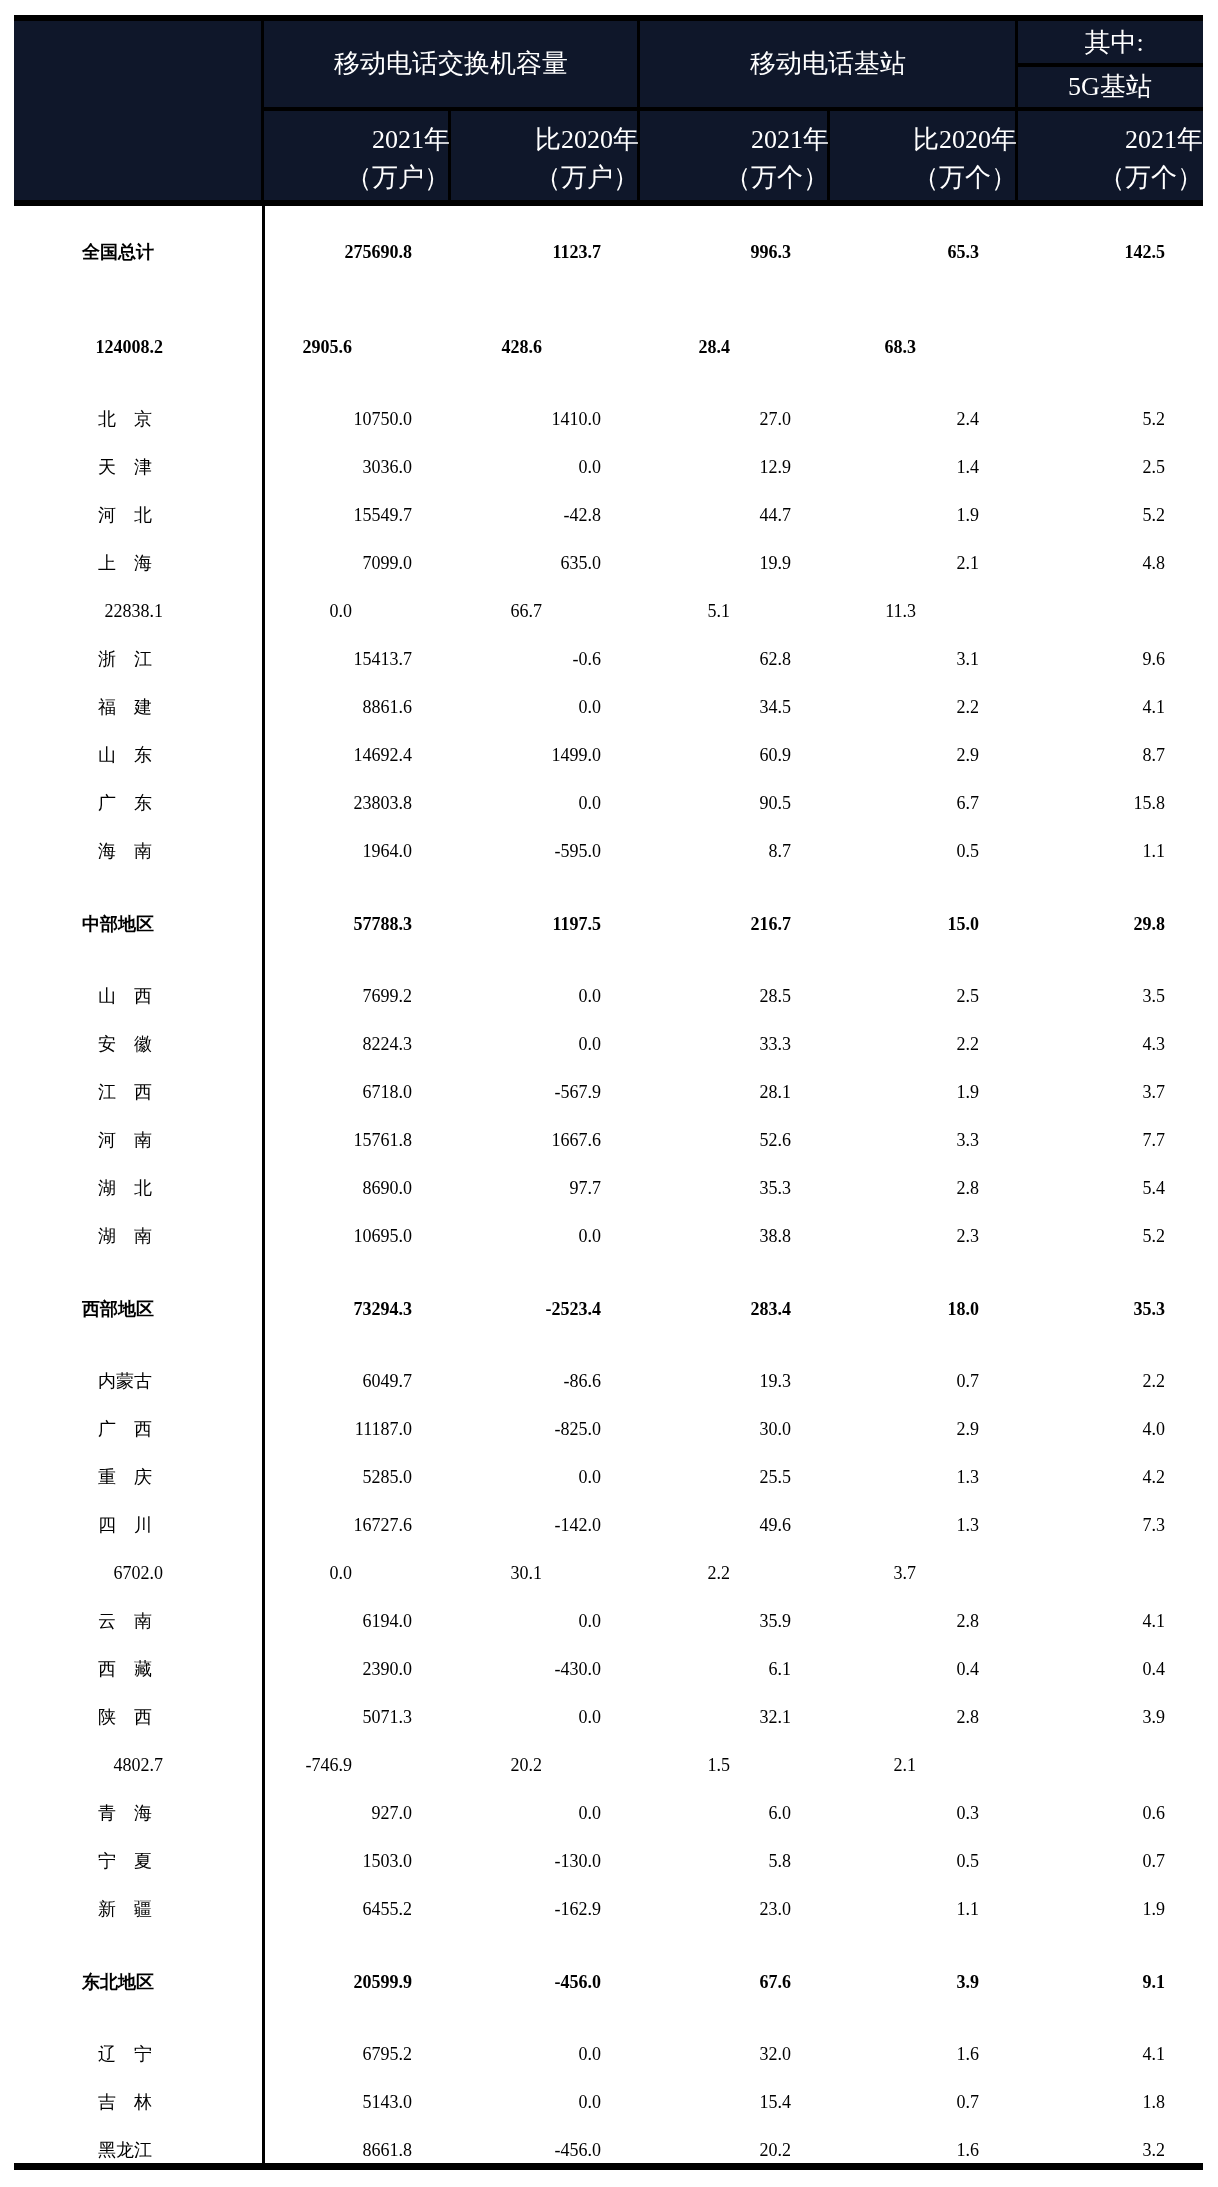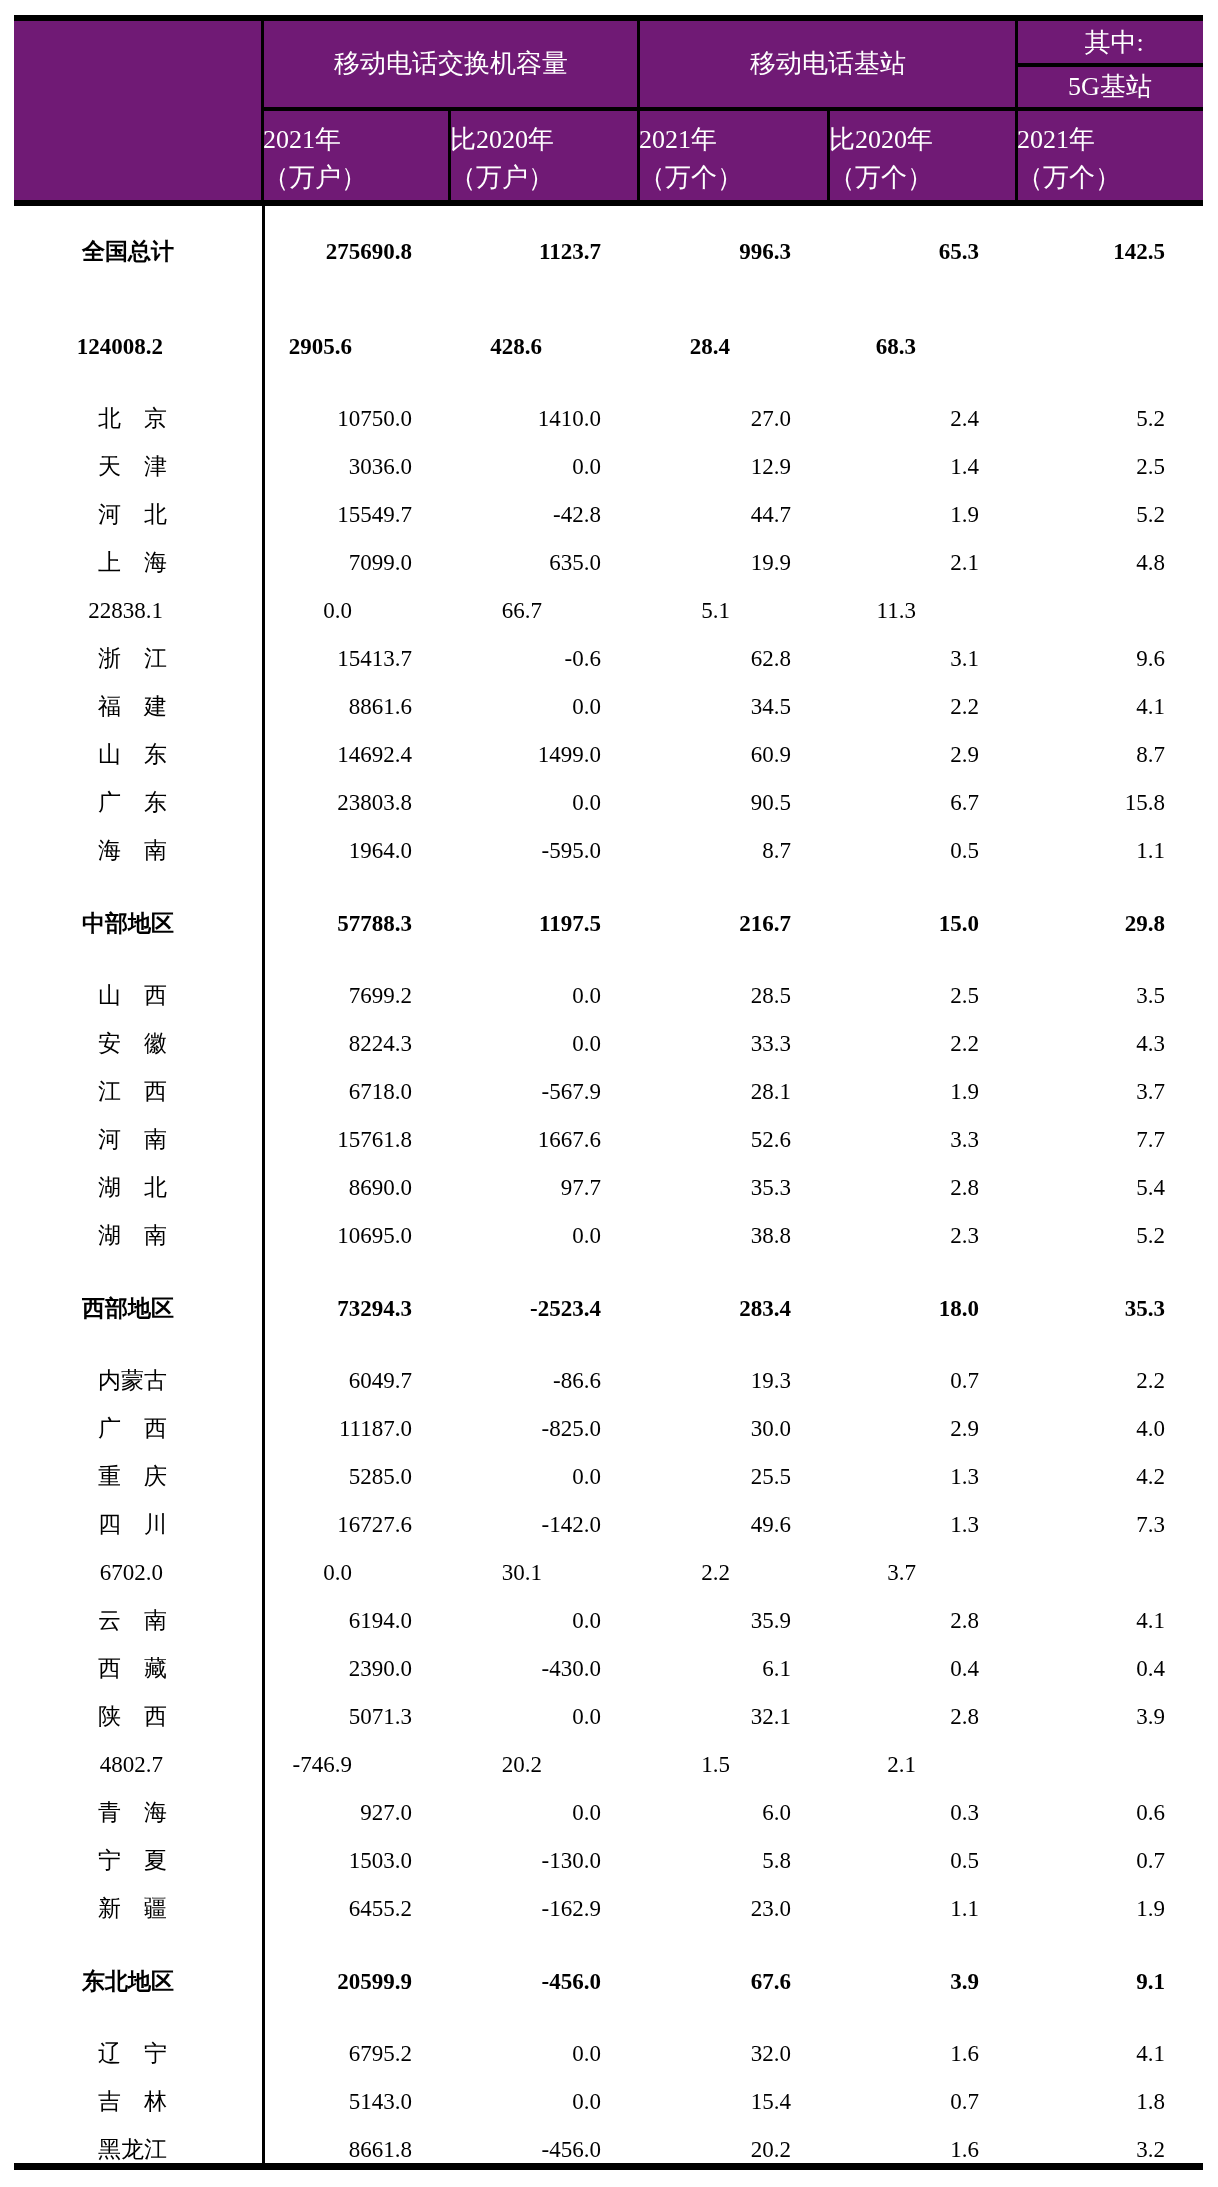--- a/index.html
+++ b/index.html
@@ -28,39 +28,39 @@
   .h-cell { position: absolute; text-align: center; }
   .h-group1 { left: 249px;  top: 0; width: 376px; height: 86px; line-height: 86px; }
   .h-group2 { left: 625px;  top: 0; width: 378px; height: 86px; line-height: 86px; }
   .h-qz     { left: 1003px; top: 0; width: 186px; height: 42px; line-height: 44px;
               text-align: center; padding-left: 8px; box-sizing: border-box; }
   .h-g5     { left: 1003px; top: 46px; width: 186px; height: 40px; line-height: 40px; }
   .h-sub-cell {
     position: absolute; top: 90px; height: 89px;
     display: flex; flex-direction: column; justify-content: center;
     padding-top: 6px; box-sizing: border-box;
-    line-height: 38px; text-align: left;
+    line-height: 38px; text-align: right;
   }
   .hline, .vline { position: absolute; background: #000000; }
   .hl-groups { left: 248px;  top: 86px; width: 941px; height: 4px; }
   .hl-qz     { left: 1002px; top: 42px; width: 187px; height: 4px; }
   .hv { width: 3px; top: 0; height: 179px; }
   .hv1 { left: 247px; }
   .hv2 { left: 434px; top: 86px; height: 93px; }
   .hv3 { left: 623px; }
   .hv4 { left: 813px; top: 86px; height: 93px; }
   .hv5 { left: 1001px; }
 
   .body-vline { left: 262px; top: 206px; width: 3px; height: 1957px; }
 
   .tbody {
     position: absolute;
     left: 14px; top: 206px;
     width: 1189px;
-    font-size: 23px;
+    font-size: 18px;
   }
   .row { display: flex; height: 48px; line-height: 48px; margin-top: 0; }
   .row.t-national { margin-top: 22px; font-weight: bold; }
   .row.t-region   { margin-top: 25px; font-weight: bold; }
   .row.t-national + .row.t-region { margin-top: 47px; }
   .row.t-region + .row.t-province { margin-top: 24px; }
   .lbl { width: 249px; padding-left: 84px; box-sizing: border-box; white-space: pre; }
   .row.t-national .lbl, .row.t-region .lbl { padding-left: 68px; }
   .val { text-align: right; padding-right: 38px; box-sizing: border-box; }
   .val.c2 { width: 187px; }
@@ -68,21 +68,21 @@
   .val.c4 { width: 190px; }
   .val.c5 { width: 188px; }
   .val.c6 { width: 186px; }
 </style>
 </head>
 <body>
 
 <div class="page">
   <div class="border top-border"></div>
 
-  <div class="header" style="background: #701a75; color: rgb(255, 255, 255);">
+  <div class="header" style="background: #0f172a; color: rgb(255, 255, 255);">
     <div class="h-cell h-group1">移动电话交换机容量</div>
     <div class="h-cell h-group2">移动电话基站</div>
     <div class="h-cell h-qz">其中:</div>
     <div class="h-cell h-g5">5G基站</div>
 
     <div class="hline hl-groups"></div>
     <div class="hline hl-qz"></div>
     <div class="vline hv hv1"></div>
     <div class="vline hv hv2"></div>
     <div class="vline hv hv3"></div>

